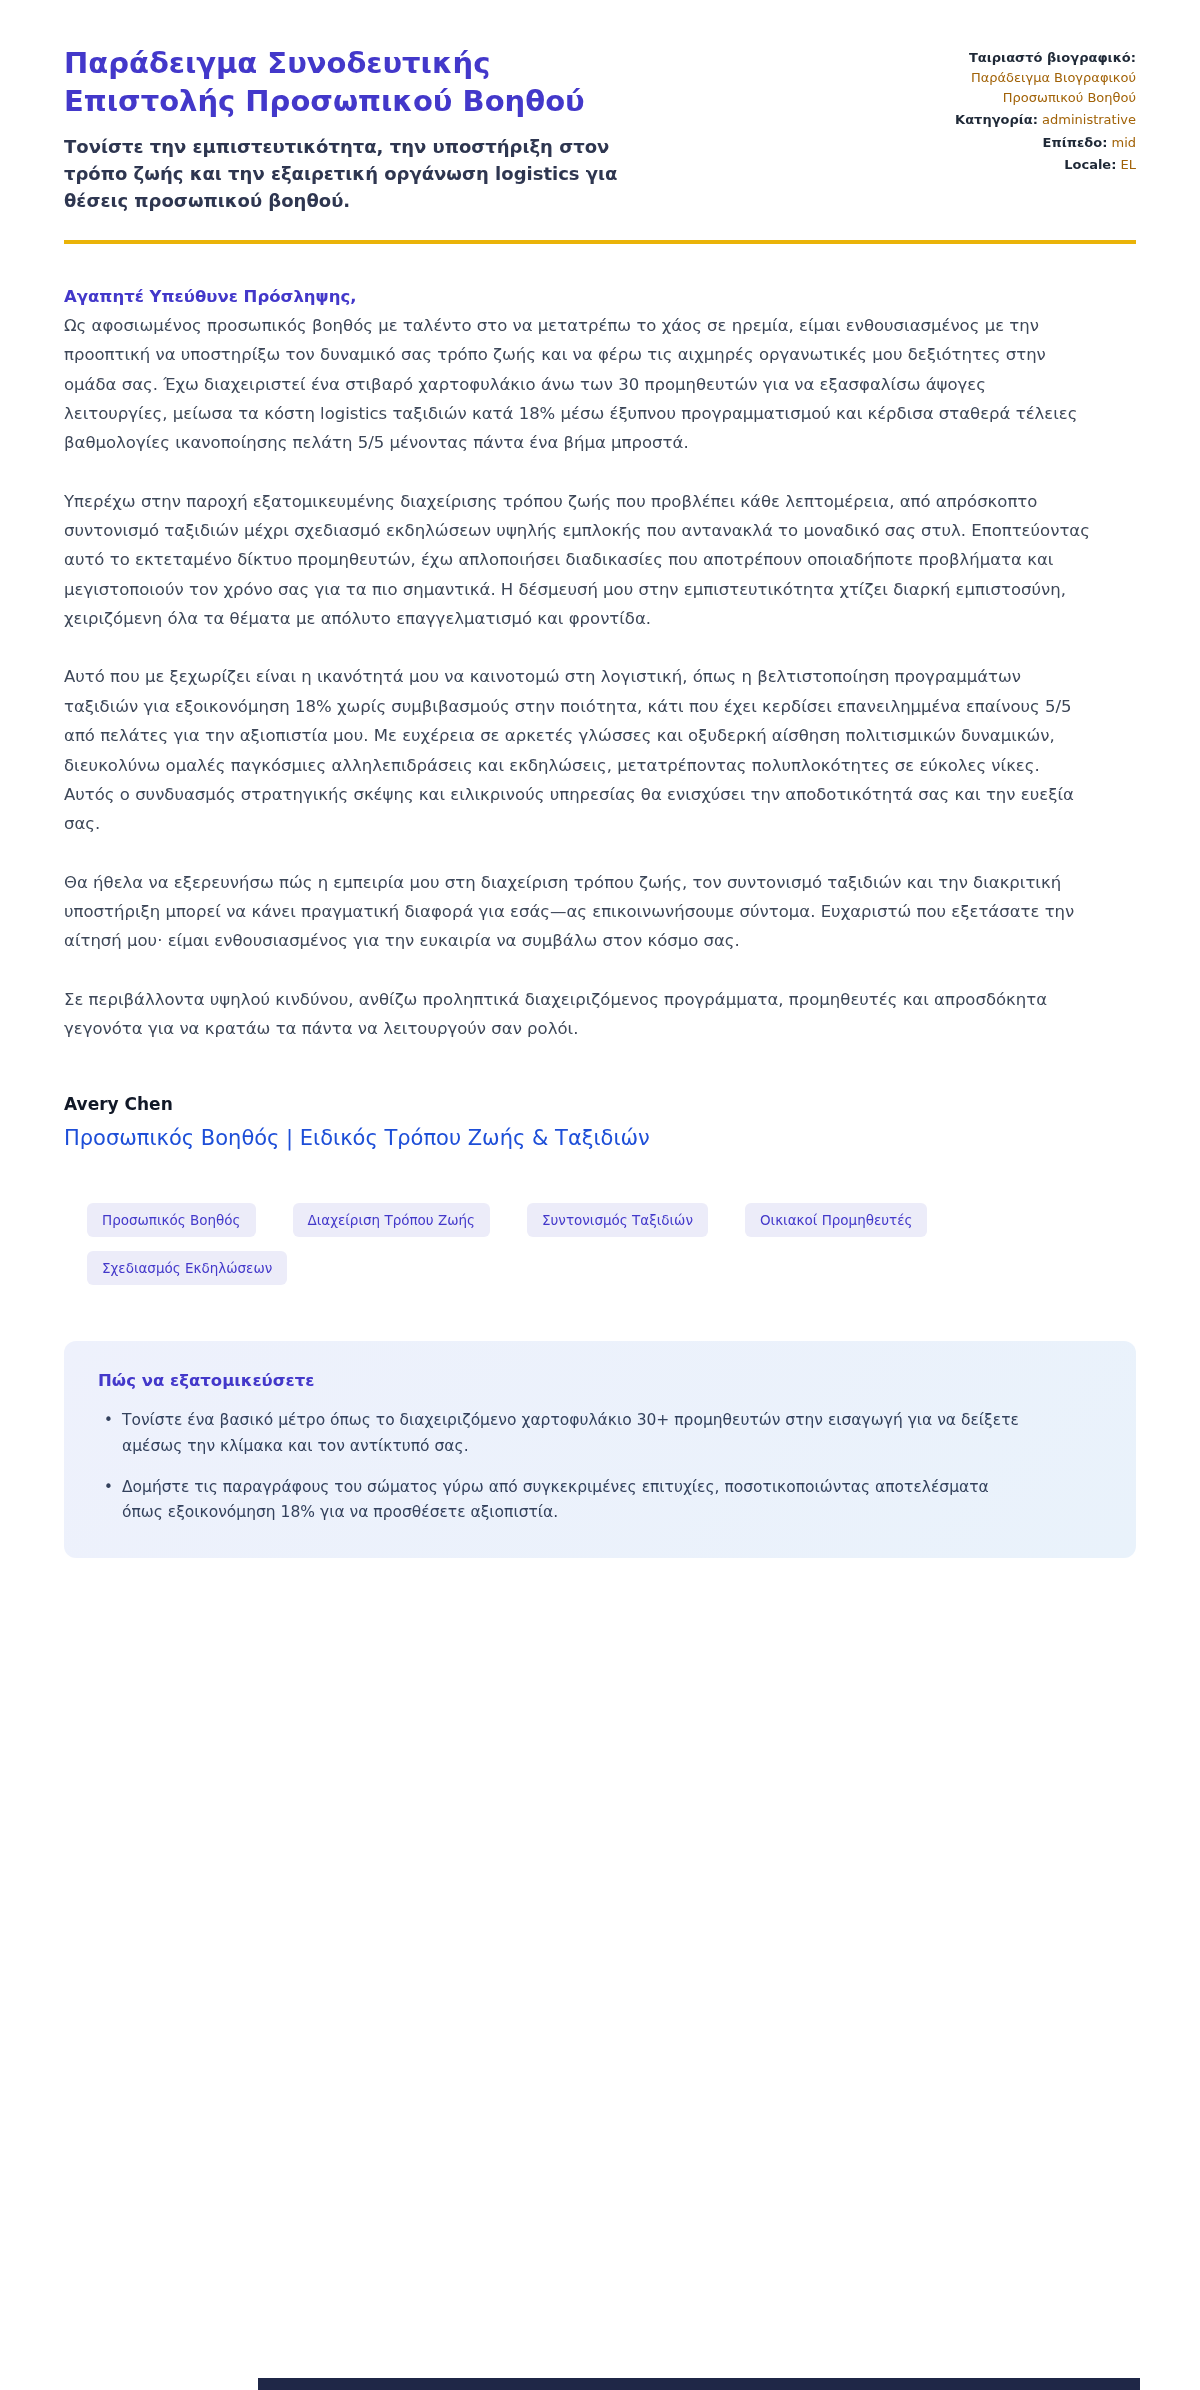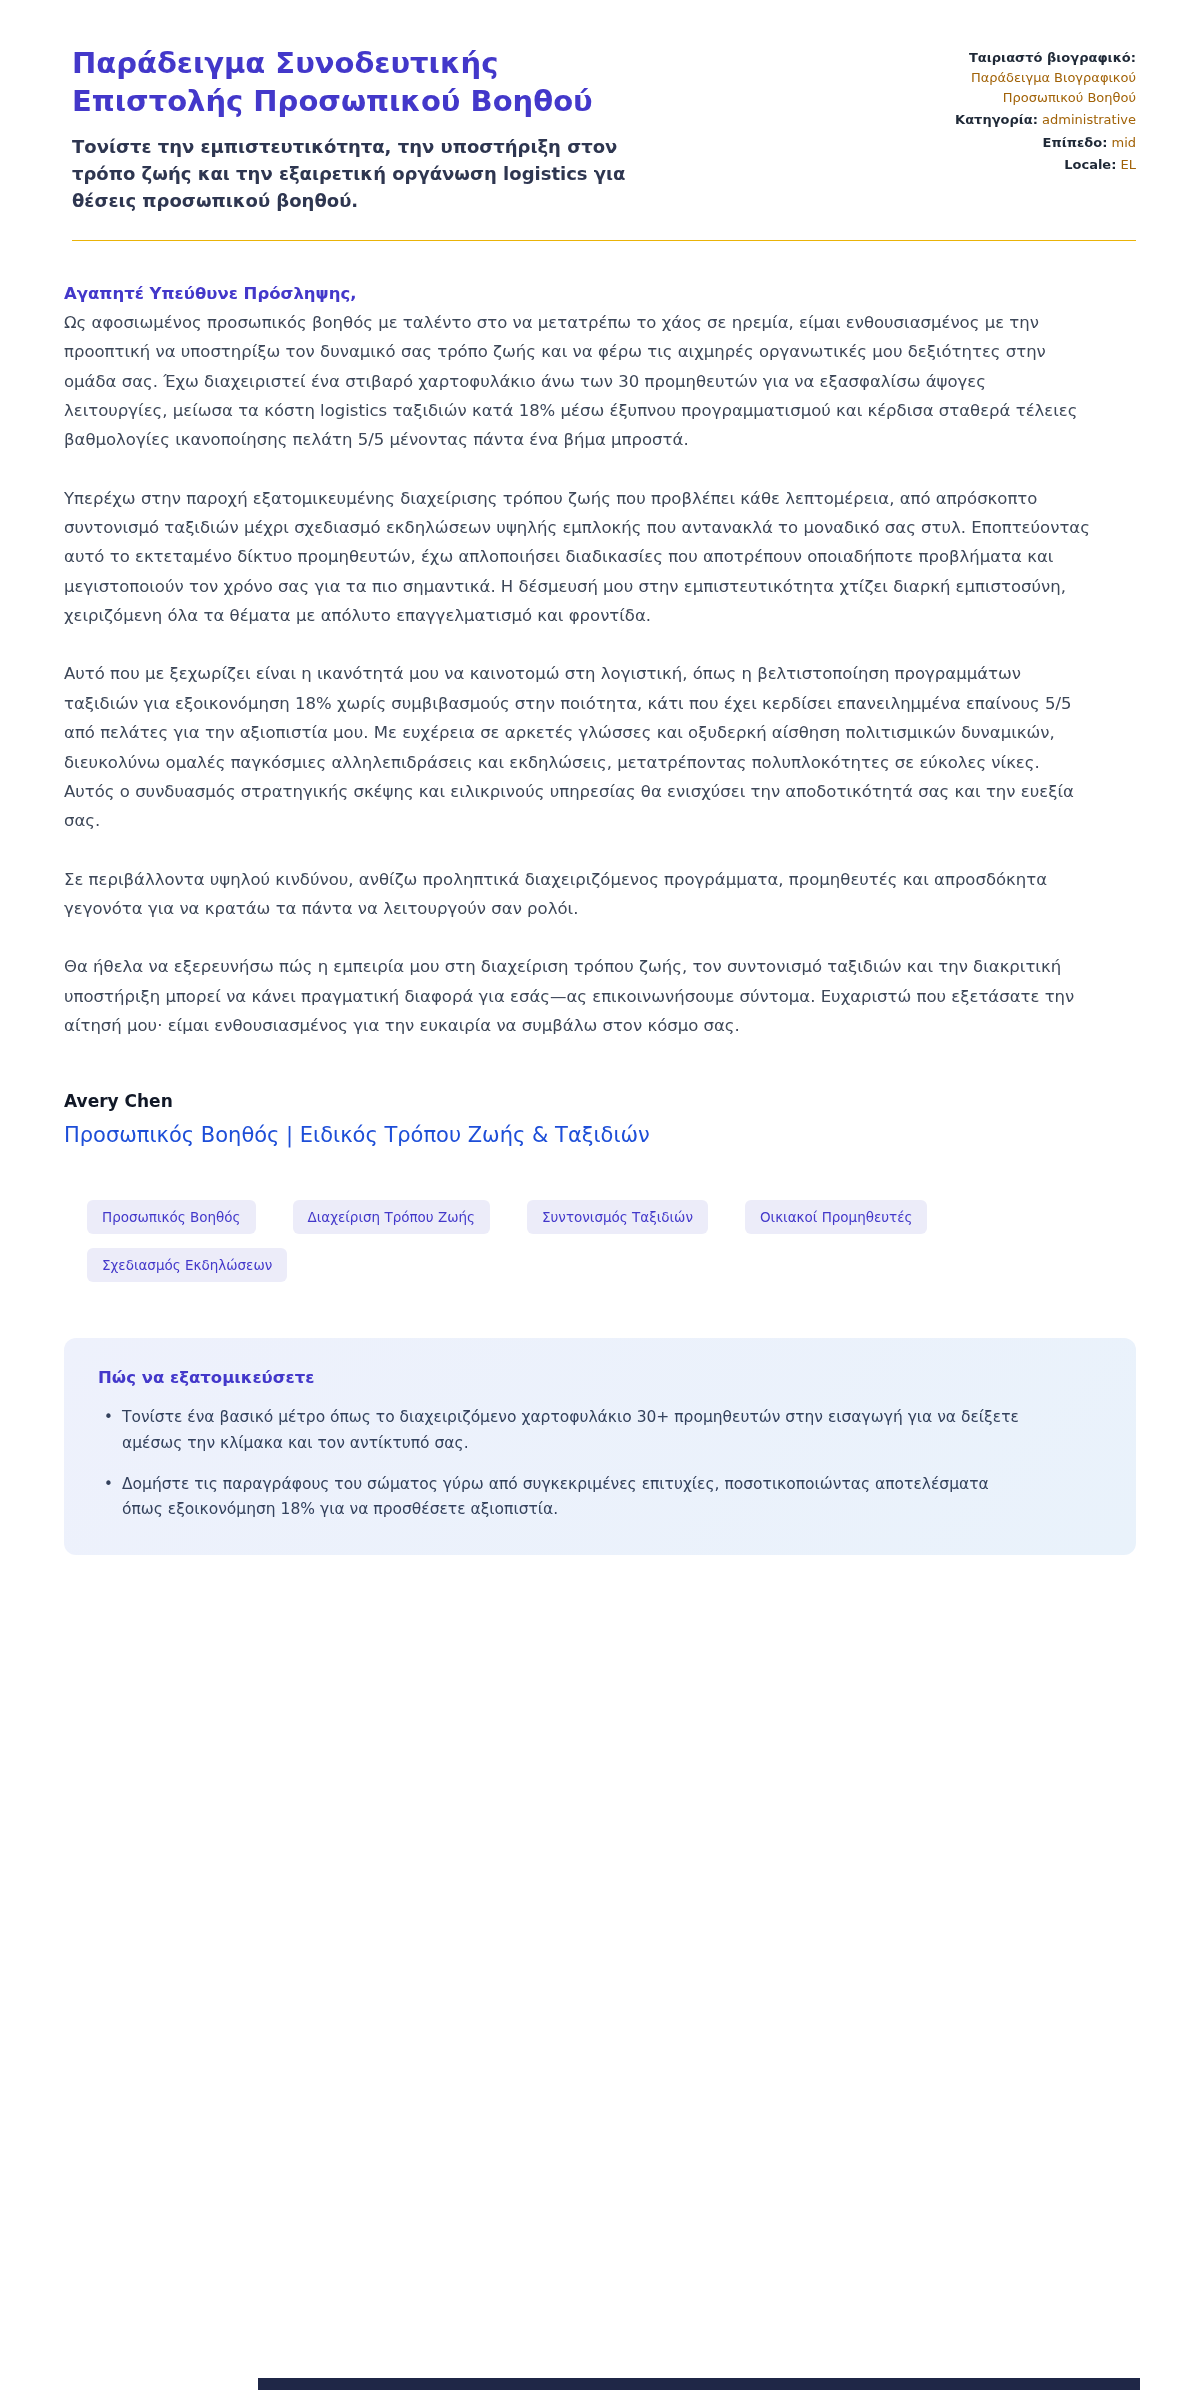--- a/index.html
+++ b/index.html
@@ -6,21 +6,21 @@
   html,body { background:#ffffff; }
   body {
     width:1200px; height:2390px; position:relative;
     font-family:"DejaVu Sans","Liberation Sans",sans-serif;
     color:#3d4758; overflow:hidden;
   }
   .page { padding:44px 64px 0 64px; }
 
   
   .header { display:flex; justify-content:space-between; gap:48px;
-            padding-bottom:26px; border-bottom:1px solid #eab308;margin-left:8px; }
+            padding-bottom:26px; border-bottom:4px solid #eab308; }
   .header-left { max-width:565px; }
   .page-title { color:#4338ca; font-size:29px; font-weight:bold;
                 line-height:1.32; margin-bottom:12px; }
   .page-subtitle { color:#2e3650; font-size:18px; font-weight:bold; line-height:1.5; }
   .meta { text-align:right; font-size:13px; line-height:1.55;
           max-width:225px; padding-top:4px; flex-shrink:0; }
   .meta-row { margin-bottom:2px; }
   .meta-label { font-weight:bold; color:#1f2937; }
   .meta-value { color:#a16207; }
 
@@ -79,22 +79,22 @@
         <span class="meta-value">EL</span>
       </div>
     </div>
   </div>
 
   <div class="letter">
     <div class="greeting">Αγαπητέ Υπεύθυνε Πρόσληψης,</div>
     <p class="para">Ως αφοσιωμένος προσωπικός βοηθός με ταλέντο στο να μετατρέπω το χάος σε ηρεμία, είμαι ενθουσιασμένος με την προοπτική να υποστηρίξω τον δυναμικό σας τρόπο ζωής και να φέρω τις αιχμηρές οργανωτικές μου δεξιότητες στην ομάδα σας. Έχω διαχειριστεί ένα στιβαρό χαρτοφυλάκιο άνω των 30 προμηθευτών για να εξασφαλίσω άψογες λειτουργίες, μείωσα τα κόστη logistics ταξιδιών κατά 18% μέσω έξυπνου προγραμματισμού και κέρδισα σταθερά τέλειες βαθμολογίες ικανοποίησης πελάτη 5/5 μένοντας πάντα ένα βήμα μπροστά.</p>
     <p class="para">Υπερέχω στην παροχή εξατομικευμένης διαχείρισης τρόπου ζωής που προβλέπει κάθε λεπτομέρεια, από απρόσκοπτο συντονισμό ταξιδιών μέχρι σχεδιασμό εκδηλώσεων υψηλής εμπλοκής που αντανακλά το μοναδικό σας στυλ. Εποπτεύοντας αυτό το εκτεταμένο δίκτυο προμηθευτών, έχω απλοποιήσει διαδικασίες που αποτρέπουν οποιαδήποτε προβλήματα και μεγιστοποιούν τον χρόνο σας για τα πιο σημαντικά. Η δέσμευσή μου στην εμπιστευτικότητα χτίζει διαρκή εμπιστοσύνη, χειριζόμενη όλα τα θέματα με απόλυτο επαγγελματισμό και φροντίδα.</p>
     <p class="para">Αυτό που με ξεχωρίζει είναι η ικανότητά μου να καινοτομώ στη λογιστική, όπως η βελτιστοποίηση προγραμμάτων ταξιδιών για εξοικονόμηση 18% χωρίς συμβιβασμούς στην ποιότητα, κάτι που έχει κερδίσει επανειλημμένα επαίνους 5/5 από πελάτες για την αξιοπιστία μου. Με ευχέρεια σε αρκετές γλώσσες και οξυδερκή αίσθηση πολιτισμικών δυναμικών, διευκολύνω ομαλές παγκόσμιες αλληλεπιδράσεις και εκδηλώσεις, μετατρέποντας πολυπλοκότητες σε εύκολες νίκες. Αυτός ο συνδυασμός στρατηγικής σκέψης και ειλικρινούς υπηρεσίας θα ενισχύσει την αποδοτικότητά σας και την ευεξία σας.</p>
+    <p class="para">Θα ήθελα να εξερευνήσω πώς η εμπειρία μου στη διαχείριση τρόπου ζωής, τον συντονισμό ταξιδιών και την διακριτική υποστήριξη μπορεί να κάνει πραγματική διαφορά για εσάς—ας επικοινωνήσουμε σύντομα. Ευχαριστώ που εξετάσατε την αίτησή μου· είμαι ενθουσιασμένος για την ευκαιρία να συμβάλω στον κόσμο σας.</p>
     <p class="para">Σε περιβάλλοντα υψηλού κινδύνου, ανθίζω προληπτικά διαχειριζόμενος προγράμματα, προμηθευτές και απροσδόκητα γεγονότα για να κρατάω τα πάντα να λειτουργούν σαν ρολόι.</p>
-    <p class="para">Θα ήθελα να εξερευνήσω πώς η εμπειρία μου στη διαχείριση τρόπου ζωής, τον συντονισμό ταξιδιών και την διακριτική υποστήριξη μπορεί να κάνει πραγματική διαφορά για εσάς—ας επικοινωνήσουμε σύντομα. Ευχαριστώ που εξετάσατε την αίτησή μου· είμαι ενθουσιασμένος για την ευκαιρία να συμβάλω στον κόσμο σας.</p>
 
     <div class="sig-name">Avery Chen</div>
     <div class="sig-title">Προσωπικός Βοηθός | Ειδικός Τρόπου Ζωής &amp; Ταξιδιών</div>
   </div>
 
   <div class="tags">
     <span class="tag">Προσωπικός Βοηθός</span>
     <span class="tag">Διαχείριση Τρόπου Ζωής</span>
     <span class="tag">Συντονισμός Ταξιδιών</span>
     <span class="tag">Οικιακοί Προμηθευτές</span>

